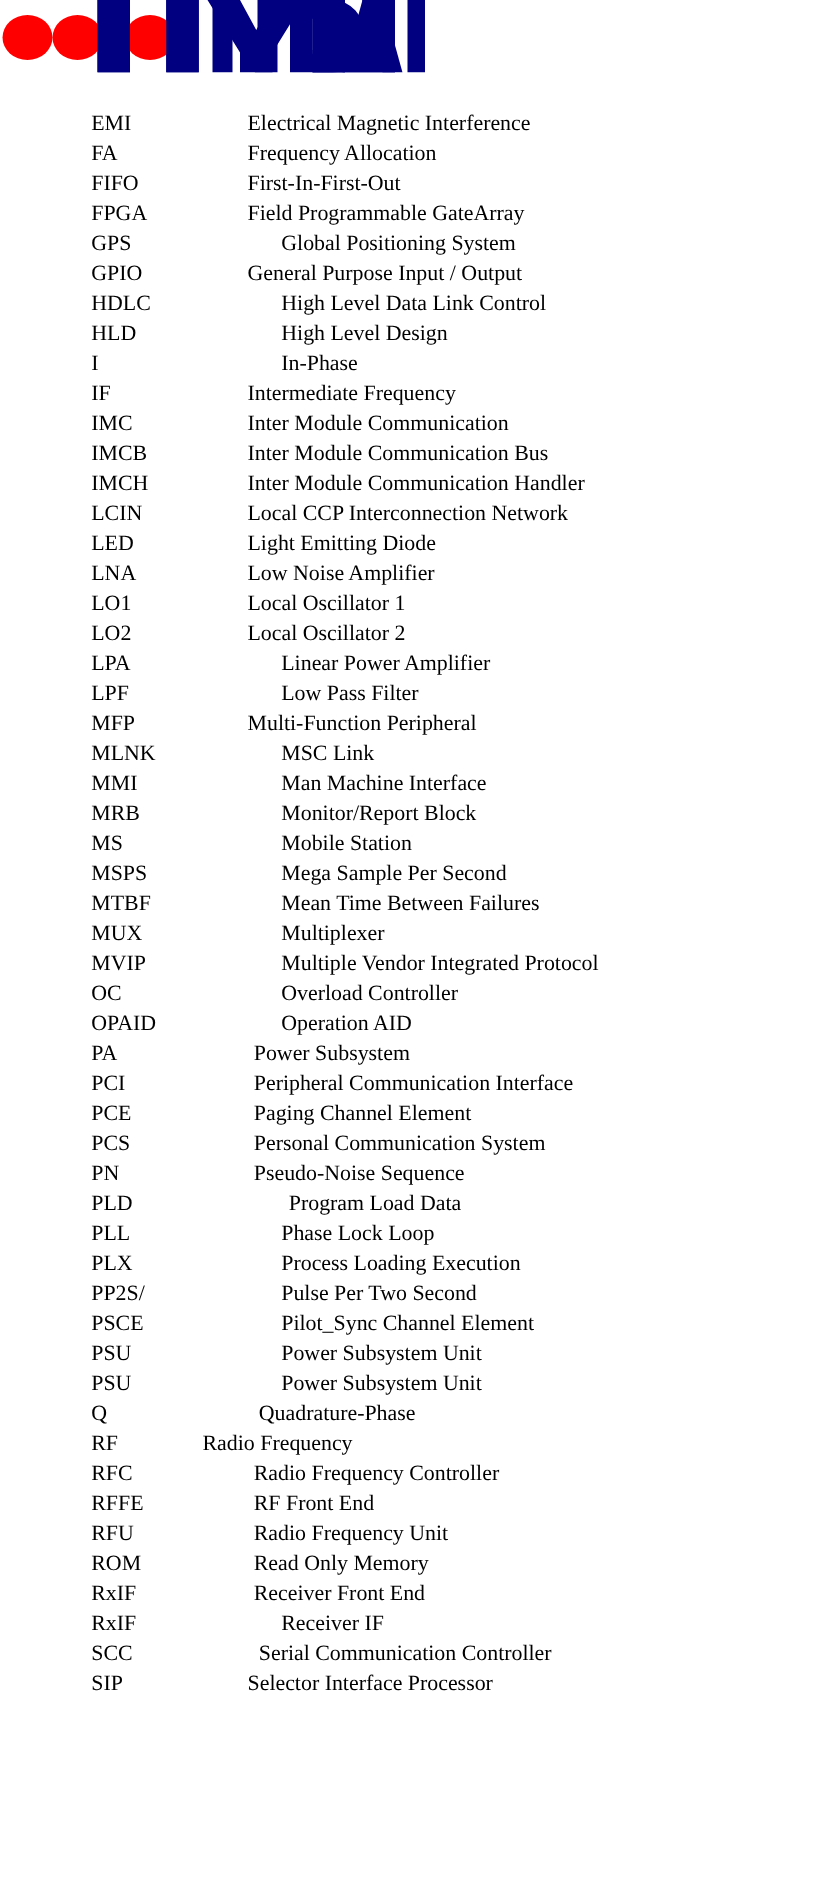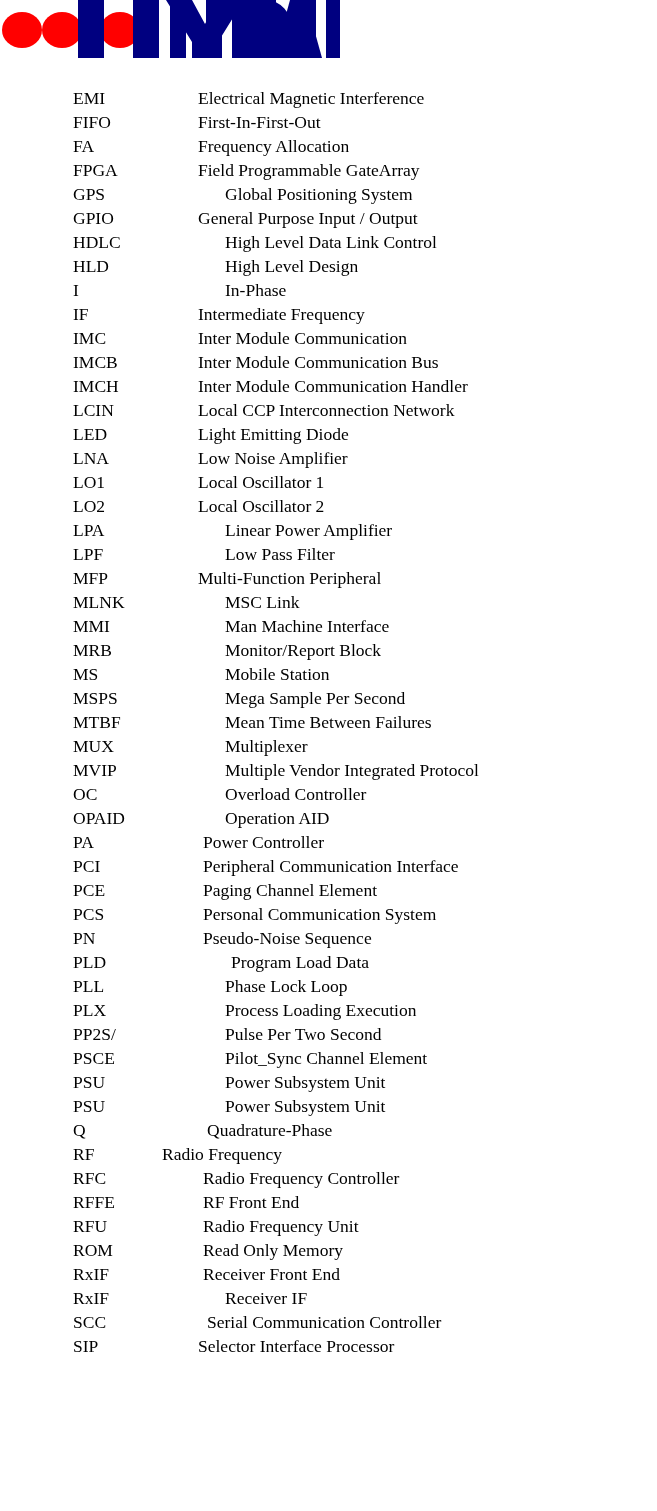--- a/index.html
+++ b/index.html
@@ -151,28 +151,28 @@
       </g>
     </svg>
   </div>
 
   <div id="abbrev-list">
       <div class="abbrev-row ind-1">
         <span class="abbrev-term">EMI</span>
         <span class="abbrev-def">Electrical Magnetic Interference</span>
       </div>
       <div class="abbrev-row ind-1">
+        <span class="abbrev-term">FA</span>
+        <span class="abbrev-def">Frequency Allocation</span>
+      </div>
+      <div class="abbrev-row ind-1">
         <span class="abbrev-term">FIFO</span>
         <span class="abbrev-def">First-In-First-Out</span>
       </div>
       <div class="abbrev-row ind-1">
-        <span class="abbrev-term">FA</span>
-        <span class="abbrev-def">Frequency Allocation</span>
-      </div>
-      <div class="abbrev-row ind-1">
         <span class="abbrev-term">FPGA</span>
         <span class="abbrev-def">Field Programmable GateArray</span>
       </div>
       <div class="abbrev-row ind-4">
         <span class="abbrev-term">GPS</span>
         <span class="abbrev-def">Global Positioning System</span>
       </div>
       <div class="abbrev-row ind-1">
         <span class="abbrev-term">GPIO</span>
         <span class="abbrev-def">General Purpose Input / Output</span>
@@ -272,21 +272,21 @@
       <div class="abbrev-row ind-4">
         <span class="abbrev-term">OC</span>
         <span class="abbrev-def">Overload Controller</span>
       </div>
       <div class="abbrev-row ind-4">
         <span class="abbrev-term">OPAID</span>
         <span class="abbrev-def">Operation AID</span>
       </div>
       <div class="abbrev-row ind-2">
         <span class="abbrev-term">PA</span>
-        <span class="abbrev-def">Power Controller</span>
+        <span class="abbrev-def">Power Subsystem</span>
       </div>
       <div class="abbrev-row ind-2">
         <span class="abbrev-term">PCI</span>
         <span class="abbrev-def">Peripheral Communication Interface</span>
       </div>
       <div class="abbrev-row ind-2">
         <span class="abbrev-term">PCE</span>
         <span class="abbrev-def">Paging Channel Element</span>
       </div>
       <div class="abbrev-row ind-2">

